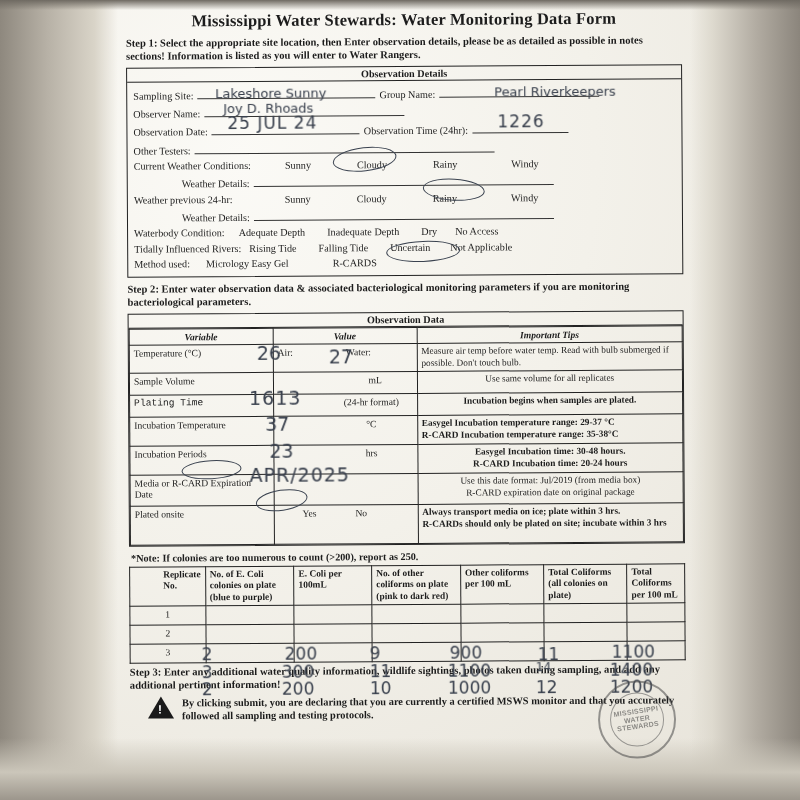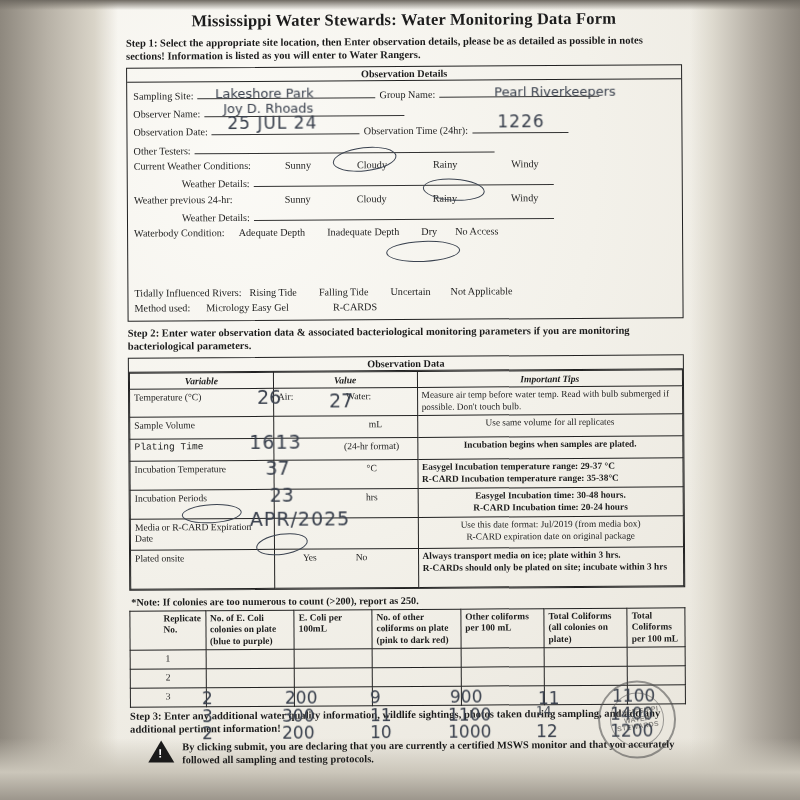--- a/index.html
+++ b/index.html
@@ -161,32 +161,32 @@
           <span class="lbl">Waterbody Condition:</span>
           <span class="opt" style="margin-left:14px;">Adequate Depth</span>
           <span class="opt" style="margin-left:22px;">Inadequate Depth</span>
           <span class="opt" style="margin-left:22px;">Dry</span>
           <span class="opt" style="margin-left:18px;">No Access</span>
         </div>
 
         <div class="row">
           <span class="lbl">Tidally Influenced Rivers:</span>
           <span class="opt" style="margin-left:8px;">Rising Tide</span>
-          <span class="opt" style="margin-left:22px;margin-top:44px;">Falling Tide</span>
+          <span class="opt" style="margin-left:22px;">Falling Tide</span>
           <span class="opt" style="margin-left:22px;">Uncertain</span>
           <span class="opt" style="margin-left:20px;">Not Applicable</span>
         </div>
 
         <div class="row">
           <span class="lbl">Method used:</span>
           <span class="opt" style="margin-left:16px;">Micrology Easy Gel</span>
           <span class="opt" style="margin-left:44px;">R-CARDS</span>
         </div>
 
-        <span class="hw blur" style="left:88px;top:2px;font-size:13px;">Lakeshore Park</span>
+        <span class="hw blur" style="left:88px;top:2px;font-size:13px;">Lakeshore Sunny</span>
         <span class="hw blur" style="left:330px;top:2px;font-size:13px;margin-left:37px;">Pearl Riverkeepers</span>
         <span class="hw blur" style="left:96px;top:17px;font-size:13px;">Joy D. Rhoads</span>
         <span class="hw blur" style="left:100px;top:29px;font-size:17px;letter-spacing:1px;">25 JUL 24</span>
         <span class="hw blur" style="left:370px;top:29px;font-size:17px;letter-spacing:1px;">1226</span>
 
         <span class="circ" style="left:205px;top:66px;width:62px;height:22px;"></span>
         <span class="circ" style="left:295px;top:98px;width:60px;height:20px;transform:rotate(4deg);"></span>
         <span class="circ" style="left:258px;top:160px;width:72px;height:19px;transform:rotate(-2deg);"></span>
       </div>
     </div>

